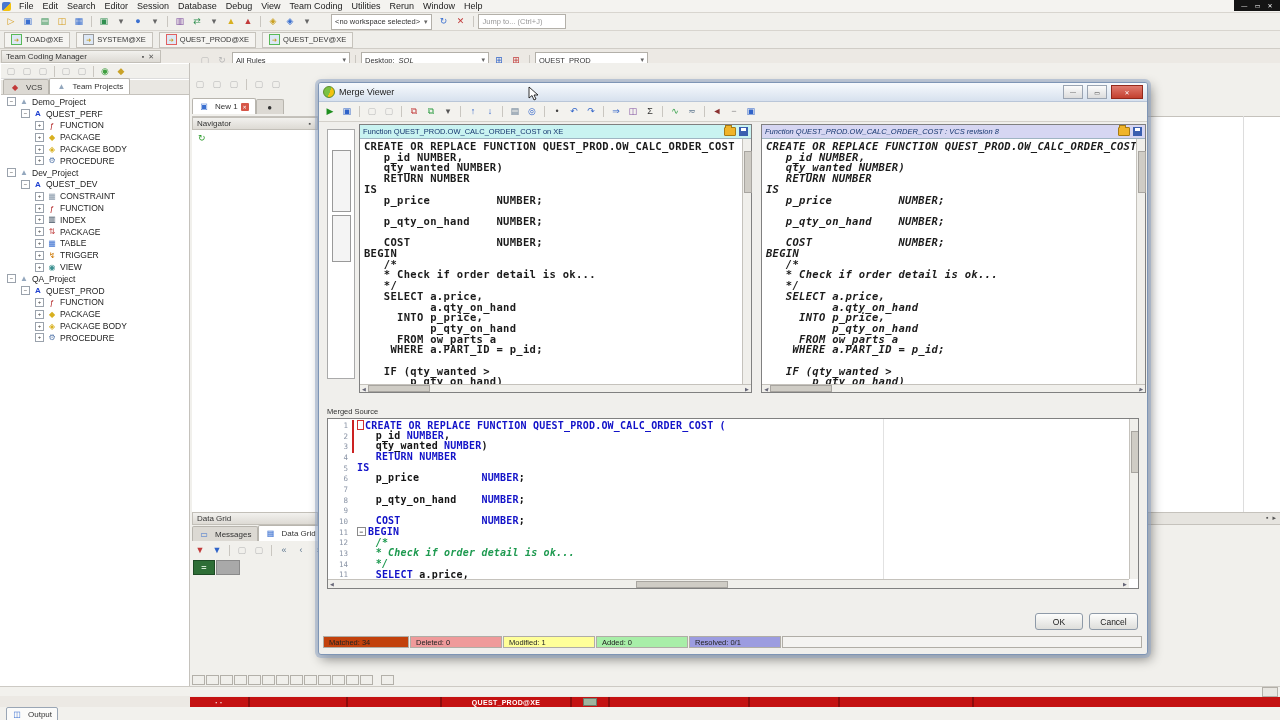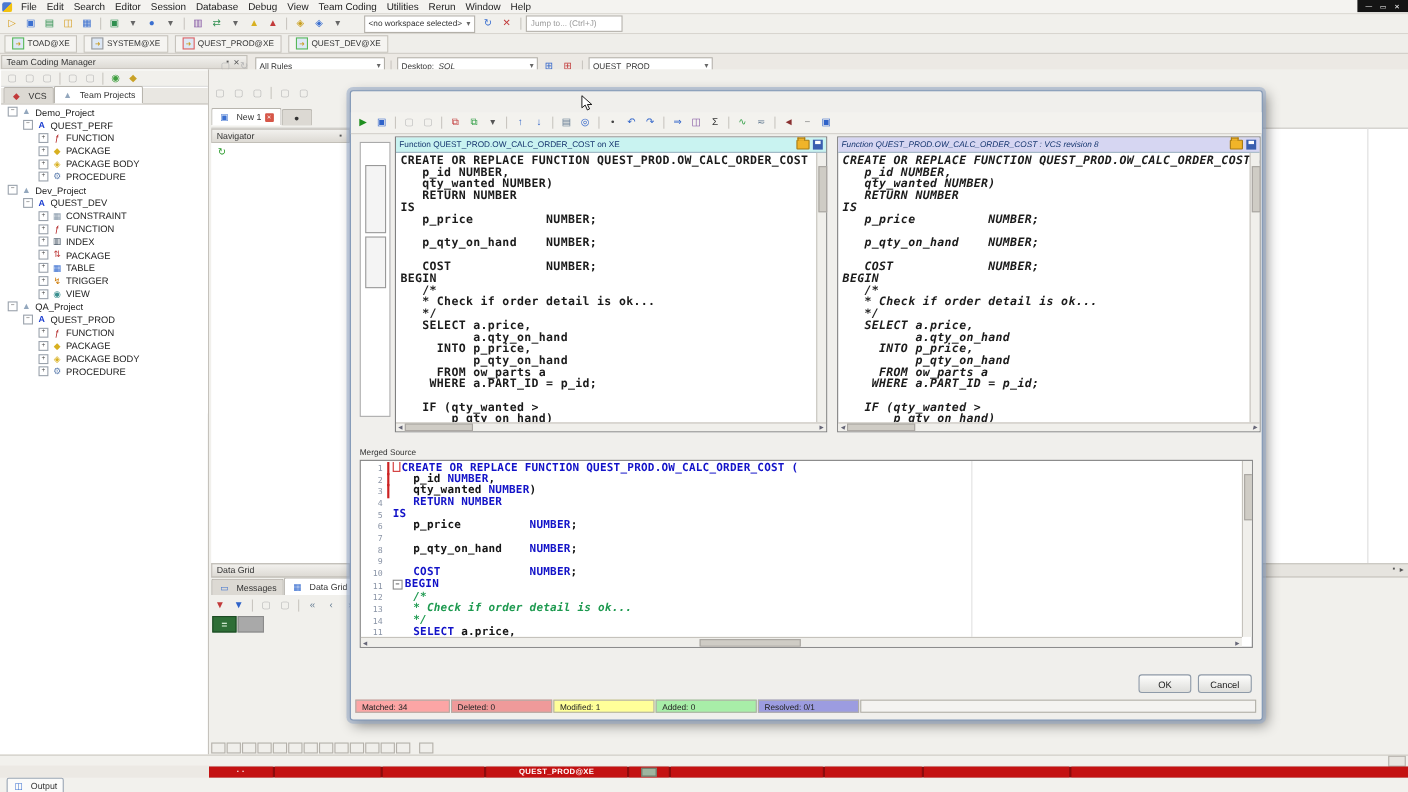--- a/index.html
+++ b/index.html
@@ -183,21 +183,21 @@
       <span class="connbtn">
         <span class="connring" style="border-color: rgb(224, 96, 96);">➜</span>
         <span>QUEST_PROD@XE</span>
       </span>
       <span class="connbtn">
         <span class="connring" style="border-color: rgb(88, 184, 88);">➜</span>
         <span>QUEST_DEV@XE</span>
       </span>
     </div>
 
-  <div class="abs panelhdr" style="left:1px;top:50px;width:224px;height:13px;justify-content:flex-end;">
+  <div class="abs panelhdr" style="left:1px;top:50px;width:160px;height:13px;justify-content:flex-end;">
     <span>Team Coding Manager</span>
     <span class="sp"></span>
     <span class="hbtn">▪</span>
     <span class="hbtn">✕</span>
   </div>
   <div class="abs rt2">
     <span id="rt2a" style="display:flex;gap:1px;">
         <span class="ico" style="color: rgb(181, 181, 181);">▢</span>
         <span class="ico" style="color: rgb(181, 181, 181);">↻</span>
       </span>
@@ -443,20 +443,27 @@
       <div class="rseg" style="width: 132px; flex: 0 0 auto;"></div>
       <div class="rseg" style="flex: 1 1 0%;"></div>
     </div>
   <div class="abs brow"></div>
   <div class="abs outtab">
     <span class="ticon" style="color:#3a6fd0;">◫</span>
     <span>Output</span>
   </div>
 
   <div class="abs dlg">
+    <div class="abs mvtitle">
+      <span class="qball"></span>
+      <span class="t">Merge Viewer</span>
+      <span class="capbtn">—</span>
+      <span class="capbtn">▭</span>
+      <span class="capbtn close">✕</span>
+    </div>
     <div class="abs mvtb" id="mvtb">
         <span class="ico" style="color: rgb(31, 143, 31);">▶</span>
         <span class="ico" style="color: rgb(47, 99, 201);">▣</span>
         <span class="tsep"></span>
         <span class="ico" style="color: rgb(185, 185, 185);">▢</span>
         <span class="ico" style="color: rgb(185, 185, 185);">▢</span>
         <span class="tsep"></span>
         <span class="ico" style="color: rgb(194, 58, 58);">⧉</span>
         <span class="ico" style="color: rgb(47, 158, 68);">⧉</span>
         <span class="ico" style="color: rgb(85, 85, 85);">▾</span>
@@ -658,21 +665,21 @@
         <span class="sarrow">◀</span>
           <div class="sthumb"></div>
           <span class="sarrow" style="margin-left:auto;">▶</span>
       </div>
     </div>
 
     <button class="btn" style="left:716px;top:530px;width:48px;">OK</button>
     <button class="btn" style="left:770px;top:530px;width:49px;">Cancel</button>
 
     <div class="abs mvstatus" id="mvstatus">
-        <div class="chip" style="background: #fca5a5; width: 86px; box-sizing: border-box;">Matched: 34</div>
+        <div class="chip" style="background: #c2410c; width: 86px; box-sizing: border-box;">Matched: 34</div>
         <div class="chip" style="background: rgb(239, 154, 154); width: 92px; box-sizing: border-box;">Deleted: 0</div>
         <div class="chip" style="background: rgb(255, 255, 153); width: 92px; box-sizing: border-box;">Modified: 1</div>
         <div class="chip" style="background: rgb(168, 238, 168); width: 92px; box-sizing: border-box;">Added: 0</div>
         <div class="chip" style="background: rgb(156, 156, 224); width: 92px; box-sizing: border-box;">Resolved: 0/1</div>
         <div class="chip" style="flex: 1 1 0%; background: rgb(244, 243, 241);"></div>
       </div>
   </div>
 
   <svg class="abs cursor" style="left:528px;top:86px;" width="11" height="16" viewBox="0 0 11 16">
     <path d="M1,1 L1,12 L4,9.5 L6,14 L8,13 L6,9 L10,9 Z" fill="#fff" stroke="#000" stroke-width="0.8"></path>

